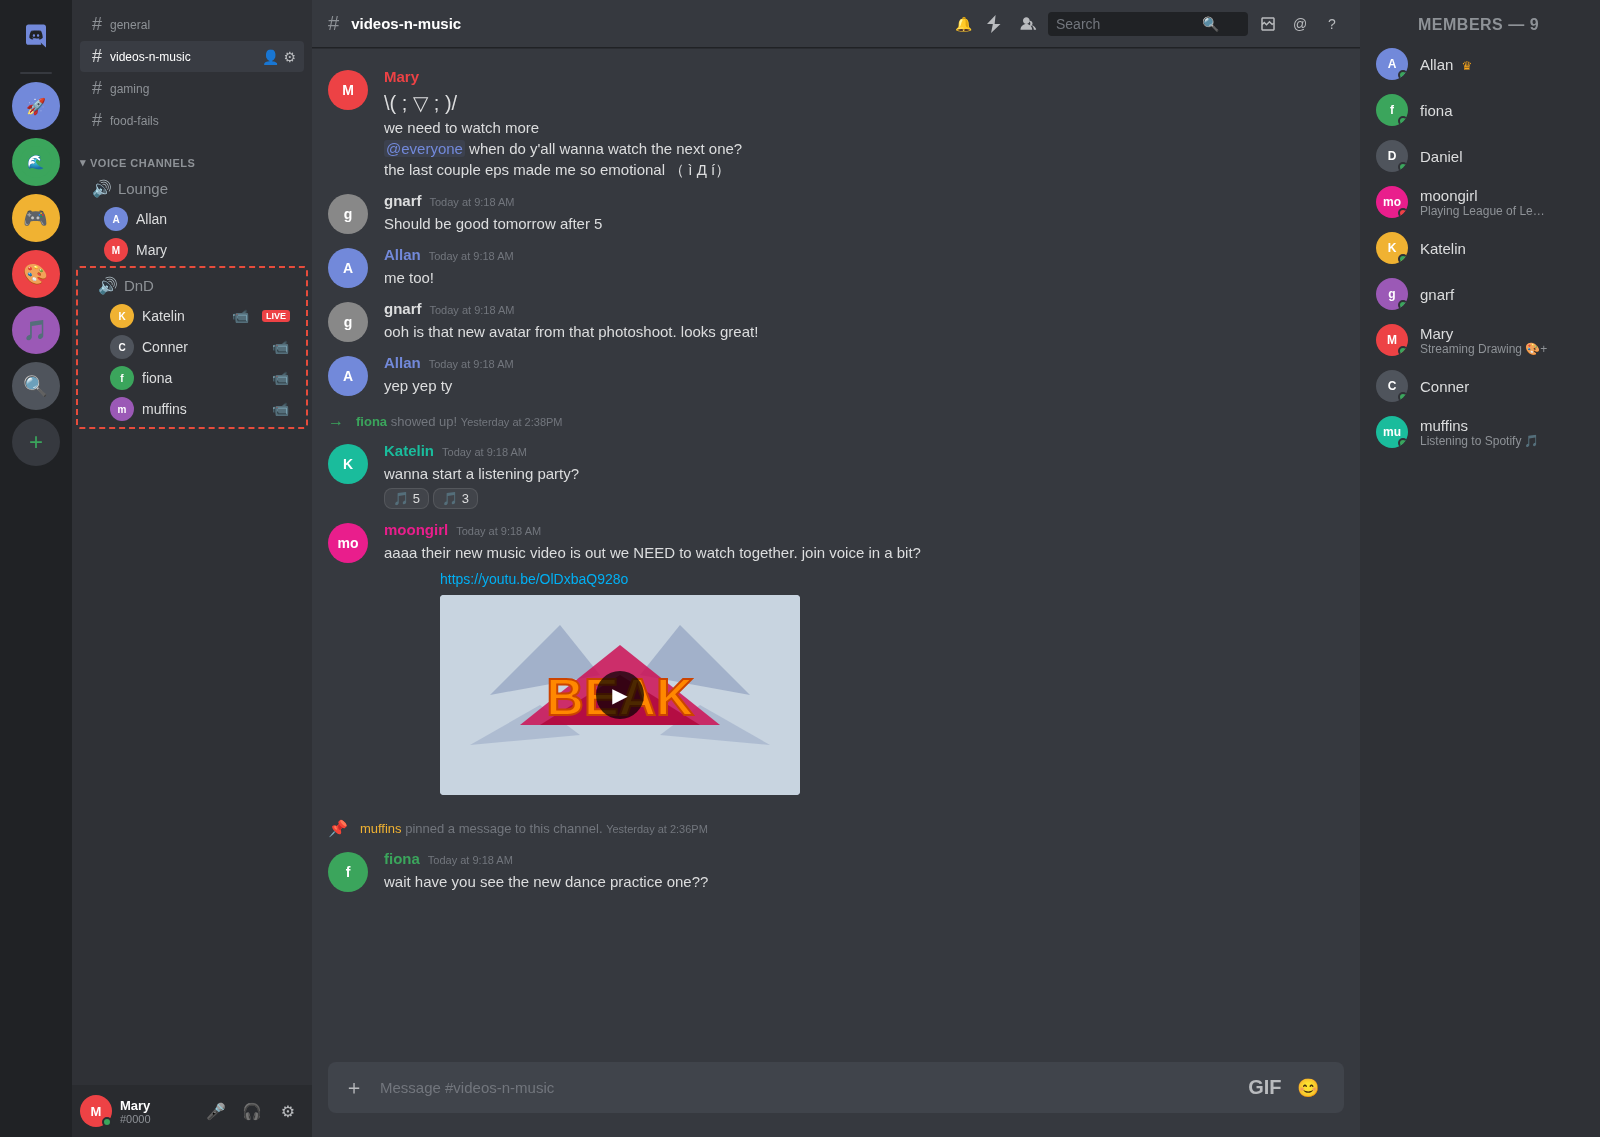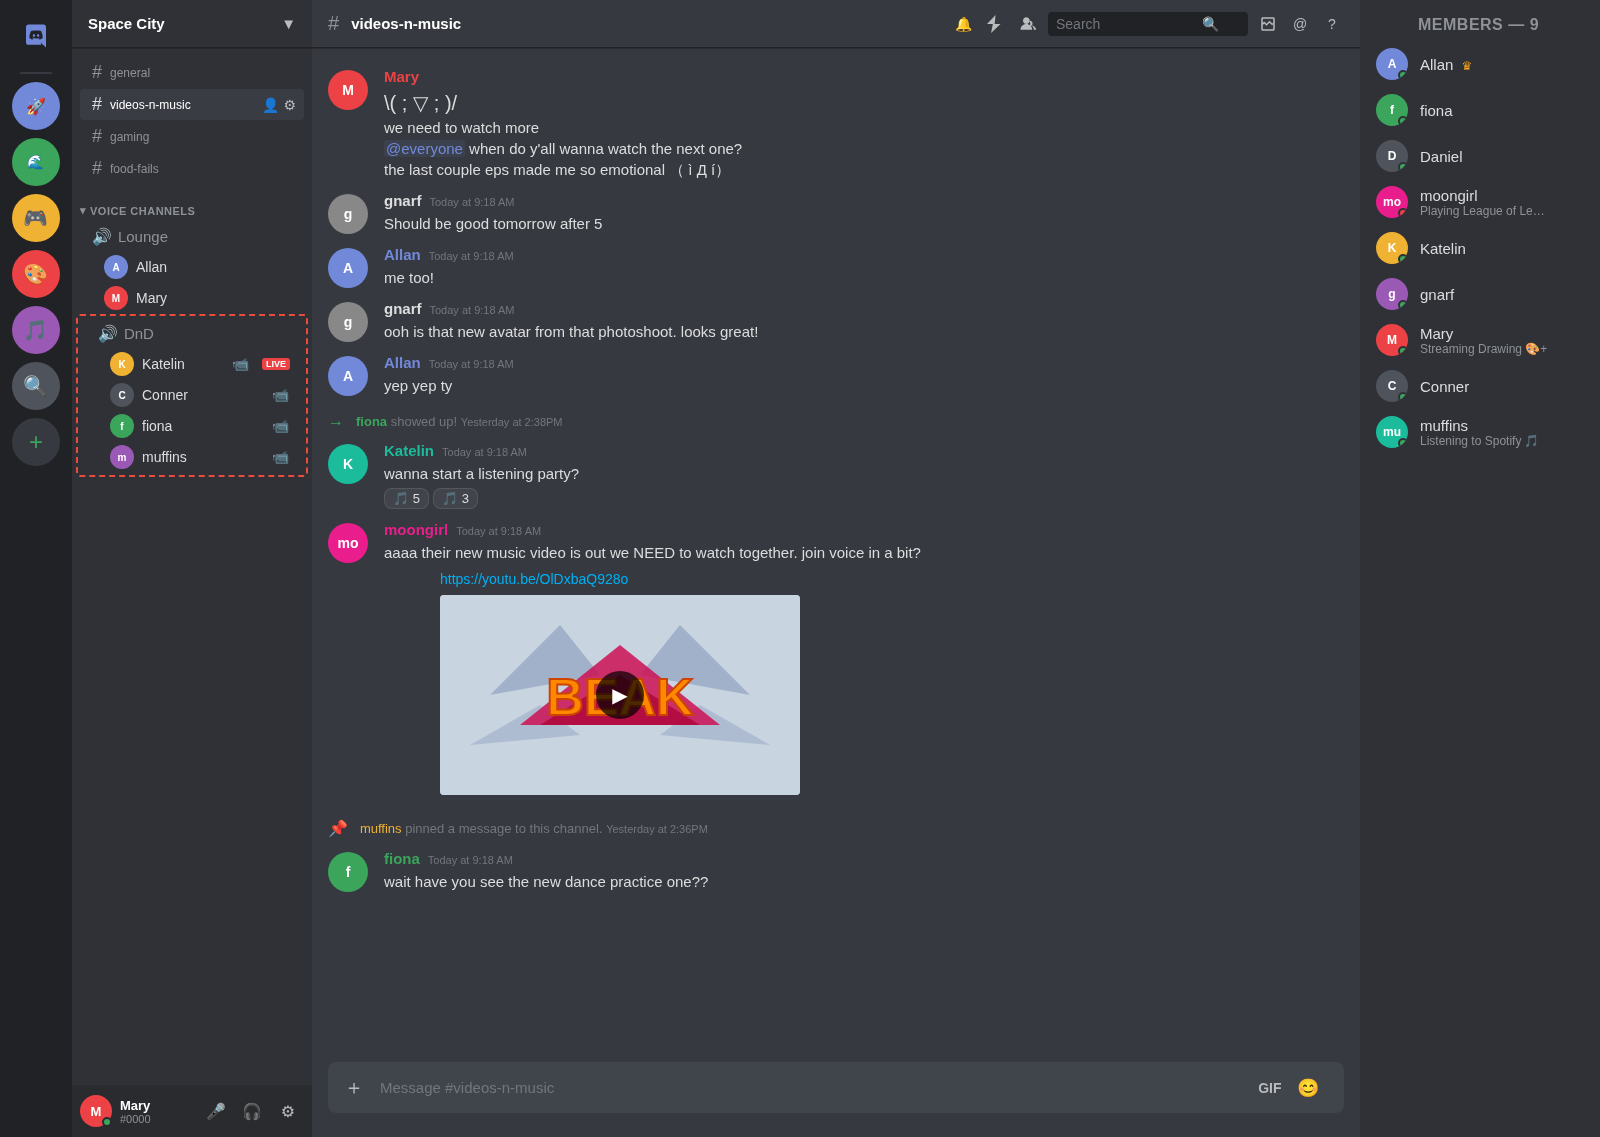--- a/index.html
+++ b/index.html
@@ -133,24 +133,20 @@
   </div>
   <div class="server-icon" style="background:#f0b232;font-size:20px;">🎮</div>
   <div class="server-icon" style="background:#ed4245;font-size:20px;">🎨</div>
   <div class="server-icon" style="background:#9b59b6;font-size:20px;">🎵</div>
   <div class="server-icon" style="background:#4f545c;font-size:20px;">🔍</div>
   <div class="server-add">+</div>
 </div>
 
 <div id="channel-sidebar">
 
-  <div id="server-header">
-    <span>Space City</span>
-    <span style="color:#b9bbbe;">▼</span>
-  </div>
 
   <div id="channel-list">
 
     <div class="channel-item">
       <span class="channel-hash">#</span>
       <span class="channel-name">general</span>
     </div>
     <div class="channel-item active">
       <span class="channel-hash" style="color:#dcddde;">#</span>
       <span class="channel-name" style="color:#fff;">videos-n-music</span>
@@ -411,21 +407,21 @@
       </div>
     </div>
 
   </div>
 
   <div id="chat-input-area">
     <div class="chat-input-wrapper">
       <span class="input-icon">＋</span>
       <input type="text" id="chat-input" placeholder="Message #videos-n-music" style="">
       <div class="input-icons-right">
-        <span class="input-icon" style="font-size:14px;font-weight:700;color:#b9bbbe;">GIF</span>
+        <span class="input-icon" style="font-size:20px;font-weight:700;color:#b9bbbe;">GIF</span>
         <span class="input-icon" style="font-size:18px;">😊</span>
       </div>
     </div>
   </div>
 </div>
 
 <div id="members-sidebar">
   <div class="members-header">MEMBERS — 9</div>
 
   <div class="member-item">

